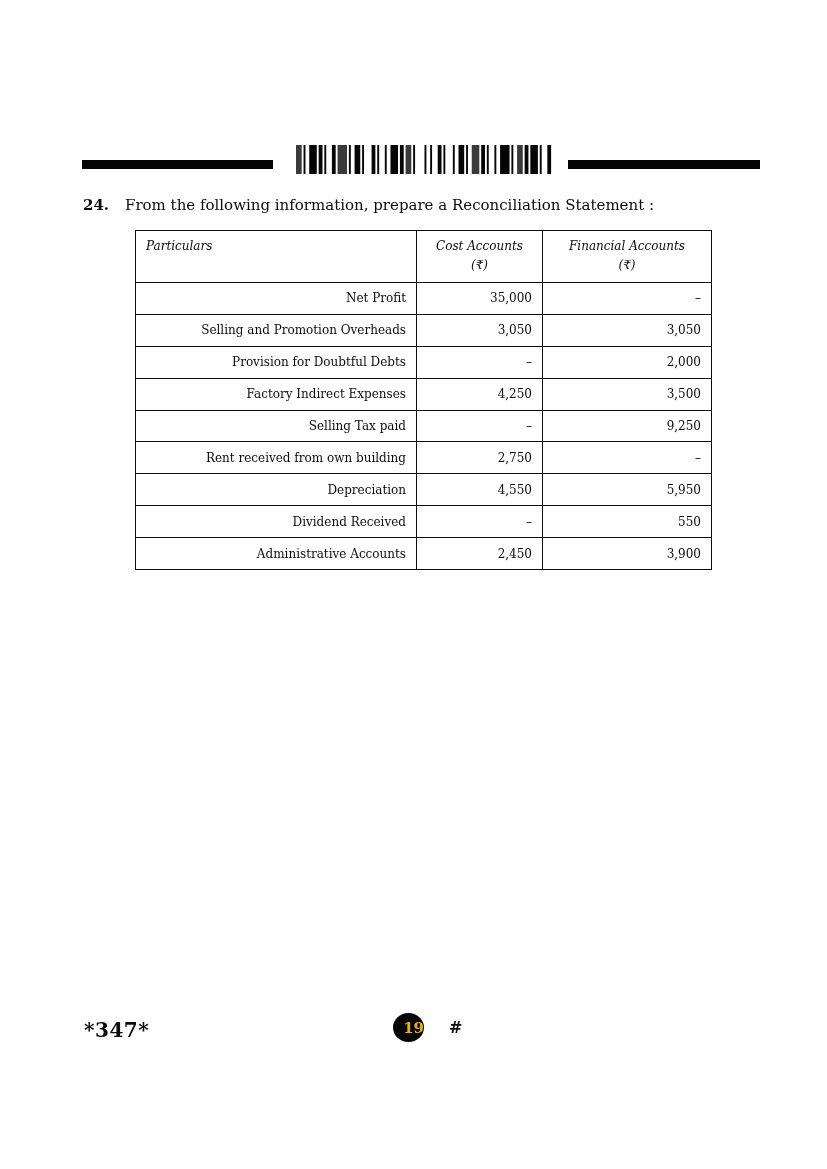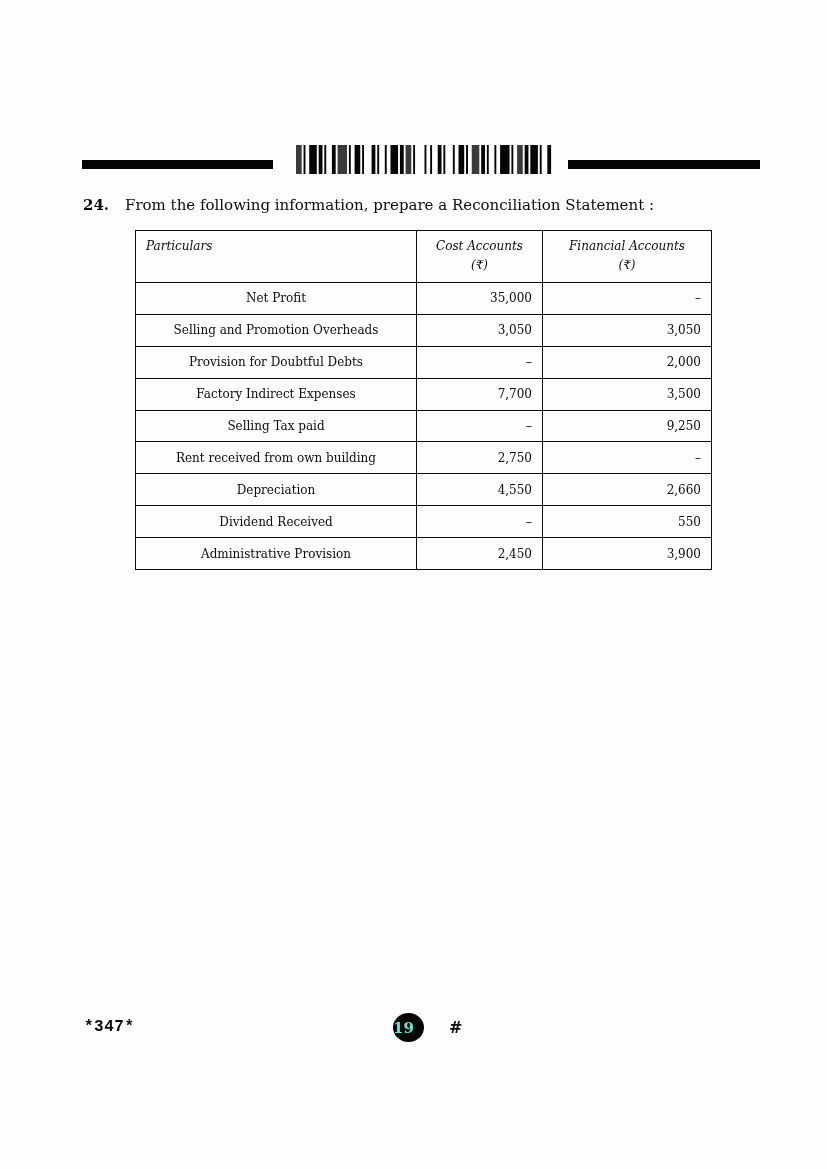--- a/index.html
+++ b/index.html
@@ -65,44 +65,43 @@
     height: 52px;
     font-weight: normal;
     font-style: italic;
     text-align: center;
     padding: 6px 8px;
     line-height: 19px;
     vertical-align: top;
   }
   thead th.first { text-align: left; padding-left: 10px; }
   tbody td { height: 31.9px; padding: 2px 10px; }
-  tbody td.label { text-align: center; }
+  tbody td.label { text-align: right; }
   tbody td.num   { text-align: right; margin-top: 8px; }
 
   
   .footer-code {
     position: absolute;
     left: 84px; top: 1018px;
-    font-size: 16px;
+    font-size: 20px;
     font-weight: bold;
     letter-spacing: 0.5px;
-    font-family: Liberation Mono, monospace;
   }
   .page-badge {
     position: absolute;
     left: 393px; top: 1013px;
     width: 31px; height: 29px;
     background: #050505;
     border-radius: 50%;
-    color: #5eead4;
+    color: #eab308;
     font-size: 15px;
     font-weight: bold;
     display: flex;
     align-items: center;
-    justify-content: flex-start;
+    justify-content: flex-end;
   }
   .footer-hash {
     position: absolute;
     left: 449px; top: 1018px;
     font-size: 16px;
     font-weight: bold;
   }
 </style>
 </head>
 <body>
@@ -193,51 +192,51 @@
     </tr>
 
     <tr>
       <td class="label">Provision for Doubtful Debts</td>
       <td class="num">–</td>
       <td class="num">2,000</td>
     </tr>
 
     <tr>
       <td class="label">Factory Indirect Expenses</td>
-      <td class="num">7,700</td>
+      <td class="num">4,250</td>
       <td class="num">3,500</td>
     </tr>
 
 
     <tr>
       <td class="label">Selling Tax paid</td>
       <td class="num">–</td>
       <td class="num">9,250</td>
     </tr>
 
     <tr>
       <td class="label">Rent received from own building</td>
       <td class="num">2,750</td>
       <td class="num">–</td>
     </tr>
 
     <tr>
       <td class="label">Depreciation</td>
       <td class="num">4,550</td>
-      <td class="num">2,660</td>
+      <td class="num">5,950</td>
     </tr>
 
     <tr>
       <td class="label">Dividend Received</td>
       <td class="num">–</td>
       <td class="num">550</td>
     </tr>
 
     <tr>
-      <td class="label">Administrative Provision</td>
+      <td class="label">Administrative Accounts</td>
       <td class="num">2,450</td>
       <td class="num">3,900</td>
     </tr>
   </tbody>
     </table>
   </div>
 
   <div class="footer-code">*347*</div>
   <div class="page-badge">
     <span>19</span>

